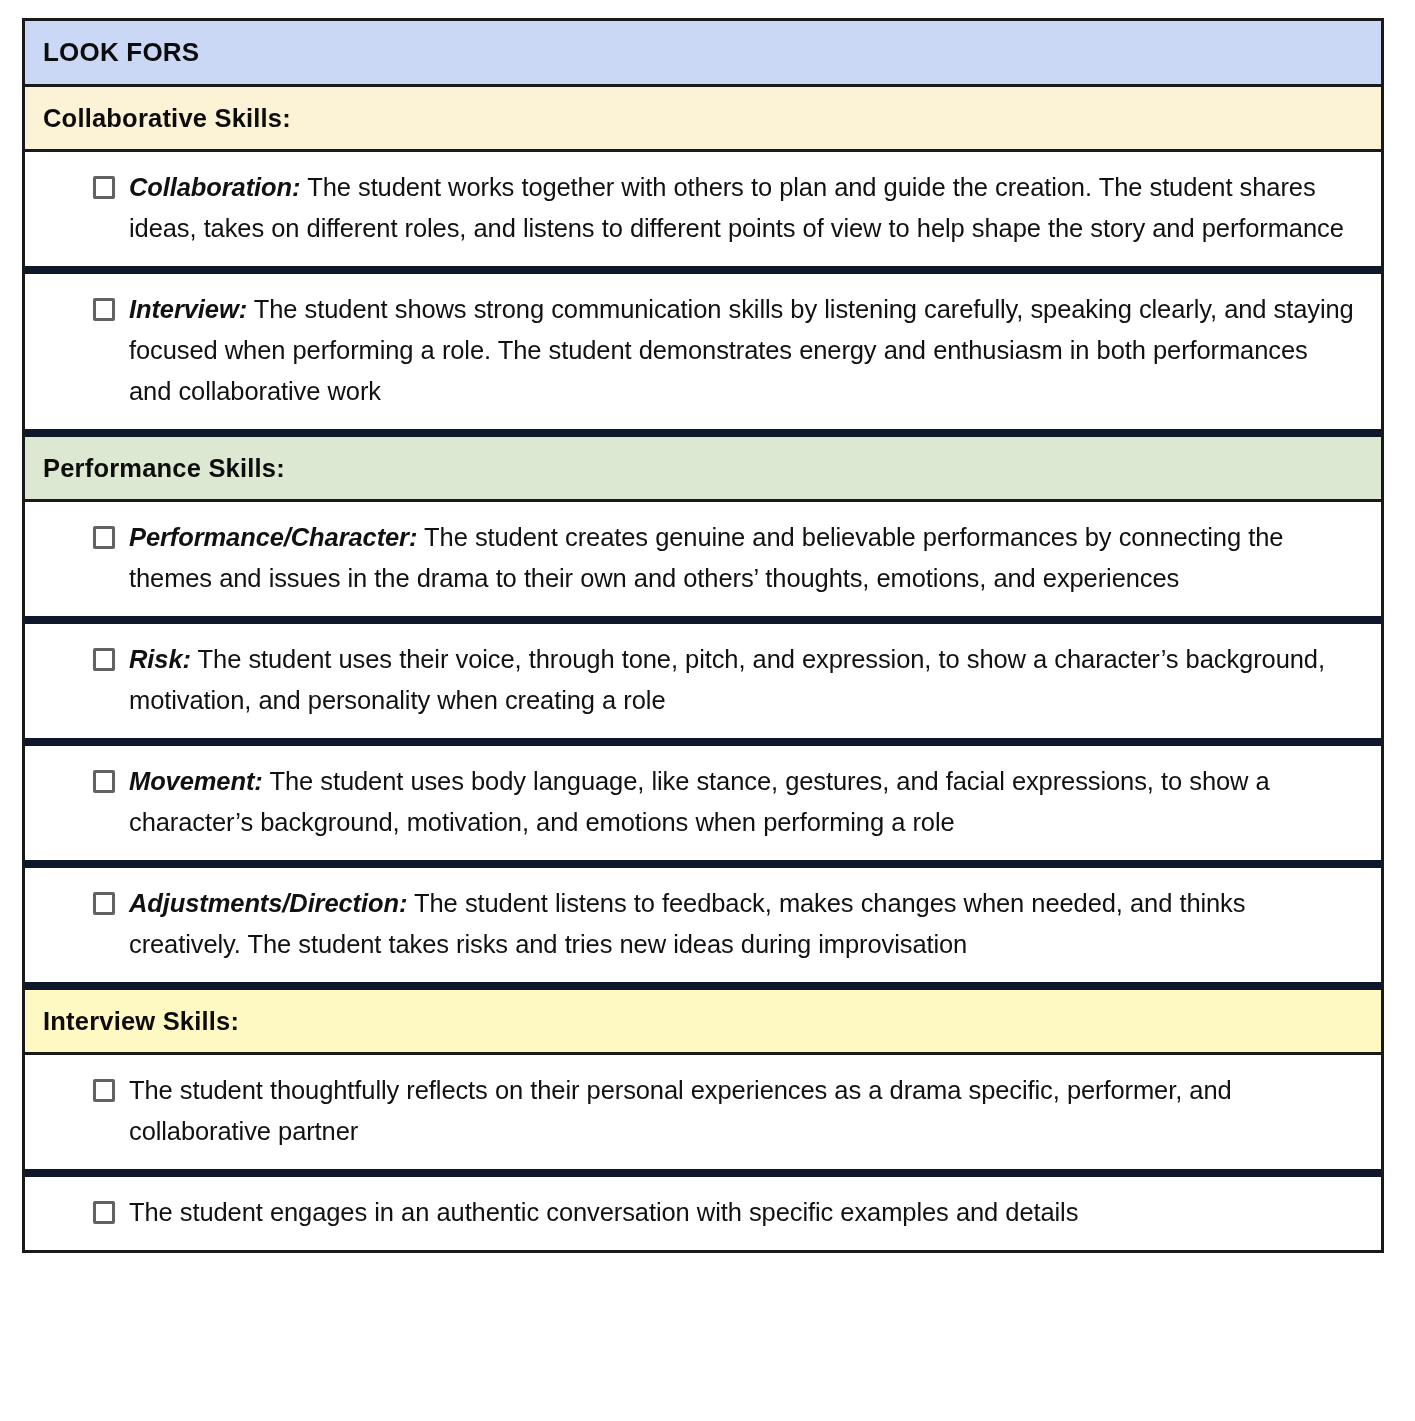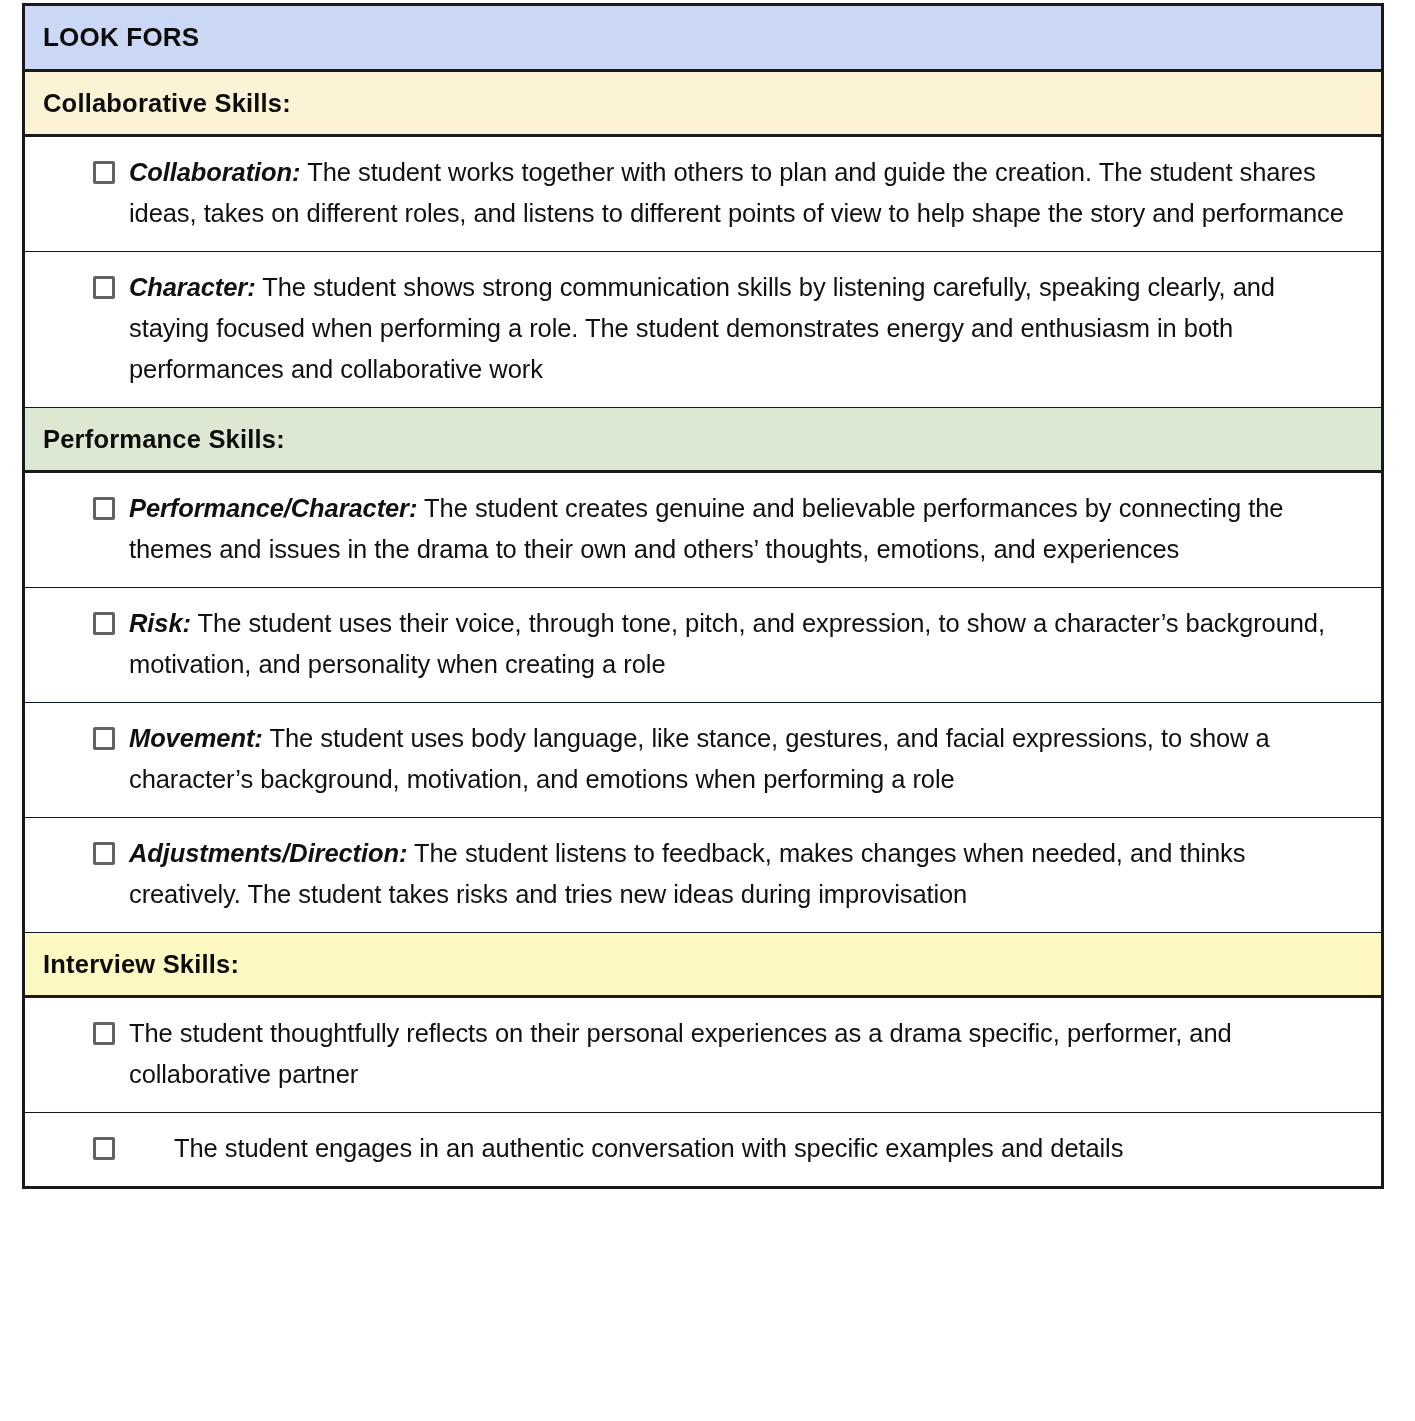--- a/index.html
+++ b/index.html
@@ -10,21 +10,21 @@
   body {
     width: 1415px;
     height: 1421px;
     font-family: "Liberation Sans", sans-serif;
     -webkit-font-smoothing: antialiased;
   }
 
   .sheet {
     position: absolute;
     left: 22px;
-    top: 3px;
+    top: 18px;
     width: 1362px;        
     box-sizing: border-box;
     border: 3px solid #1a1a1a;
     background: #ffffff;
   }
 
   
   .bar {
     box-sizing: border-box;
     border-bottom: 3px solid #1a1a1a;
@@ -44,27 +44,27 @@
     height: 65px;
     font-size: 25.5px;
   }
   .bar-collab   { background: #fcf2d5; }
   .bar-perform  { background: #dde8d3; }
   .bar-interview{ background: #fef9c3; }
 
   
   .row {
     box-sizing: border-box;
-    border-bottom: 1px solid #0f172a;
+    border-bottom: 8px solid #0f172a;
     display: flex;
     align-items: flex-start;
     padding: 15px 26px 17px 68px;
     background: #ffffff;
   }
-  .row:last-child { border-bottom: none; gap: 45px; }
+  .row:last-child { border-bottom: none; }
 
   .checkbox {
     flex: 0 0 auto;
     width: 22px;
     height: 23px;
     margin-top: 9px;
     margin-right: 14px;
     box-sizing: border-box;
     border: 3px solid #626262;
     border-radius: 2px;
@@ -100,21 +100,21 @@
   <div class="row">
     <span class="checkbox"></span>
     <div class="row-text">
       <span class="lead">Collaboration:</span><span> The student works together with others to plan and guide the creation. The student shares ideas, takes on different roles, and listens to different points of view to help shape the story and performance</span>
     </div>
   </div>
 
   <div class="row">
     <span class="checkbox"></span>
     <div class="row-text">
-      <span class="lead">Character:</span><span> The student shows strong communication skills by listening carefully, speaking clearly, and staying focused when performing a role. The student demonstrates energy and enthusiasm in both performances and collaborative work</span>
+      <span class="lead">Interview:</span><span> The student shows strong communication skills by listening carefully, speaking clearly, and staying focused when performing a role. The student demonstrates energy and enthusiasm in both performances and collaborative work</span>
     </div>
   </div>
 
 
   <div class="bar bar-section bar-perform">
     <span>Performance Skills:</span>
   </div>
 
   <div class="row">
     <span class="checkbox"></span>

